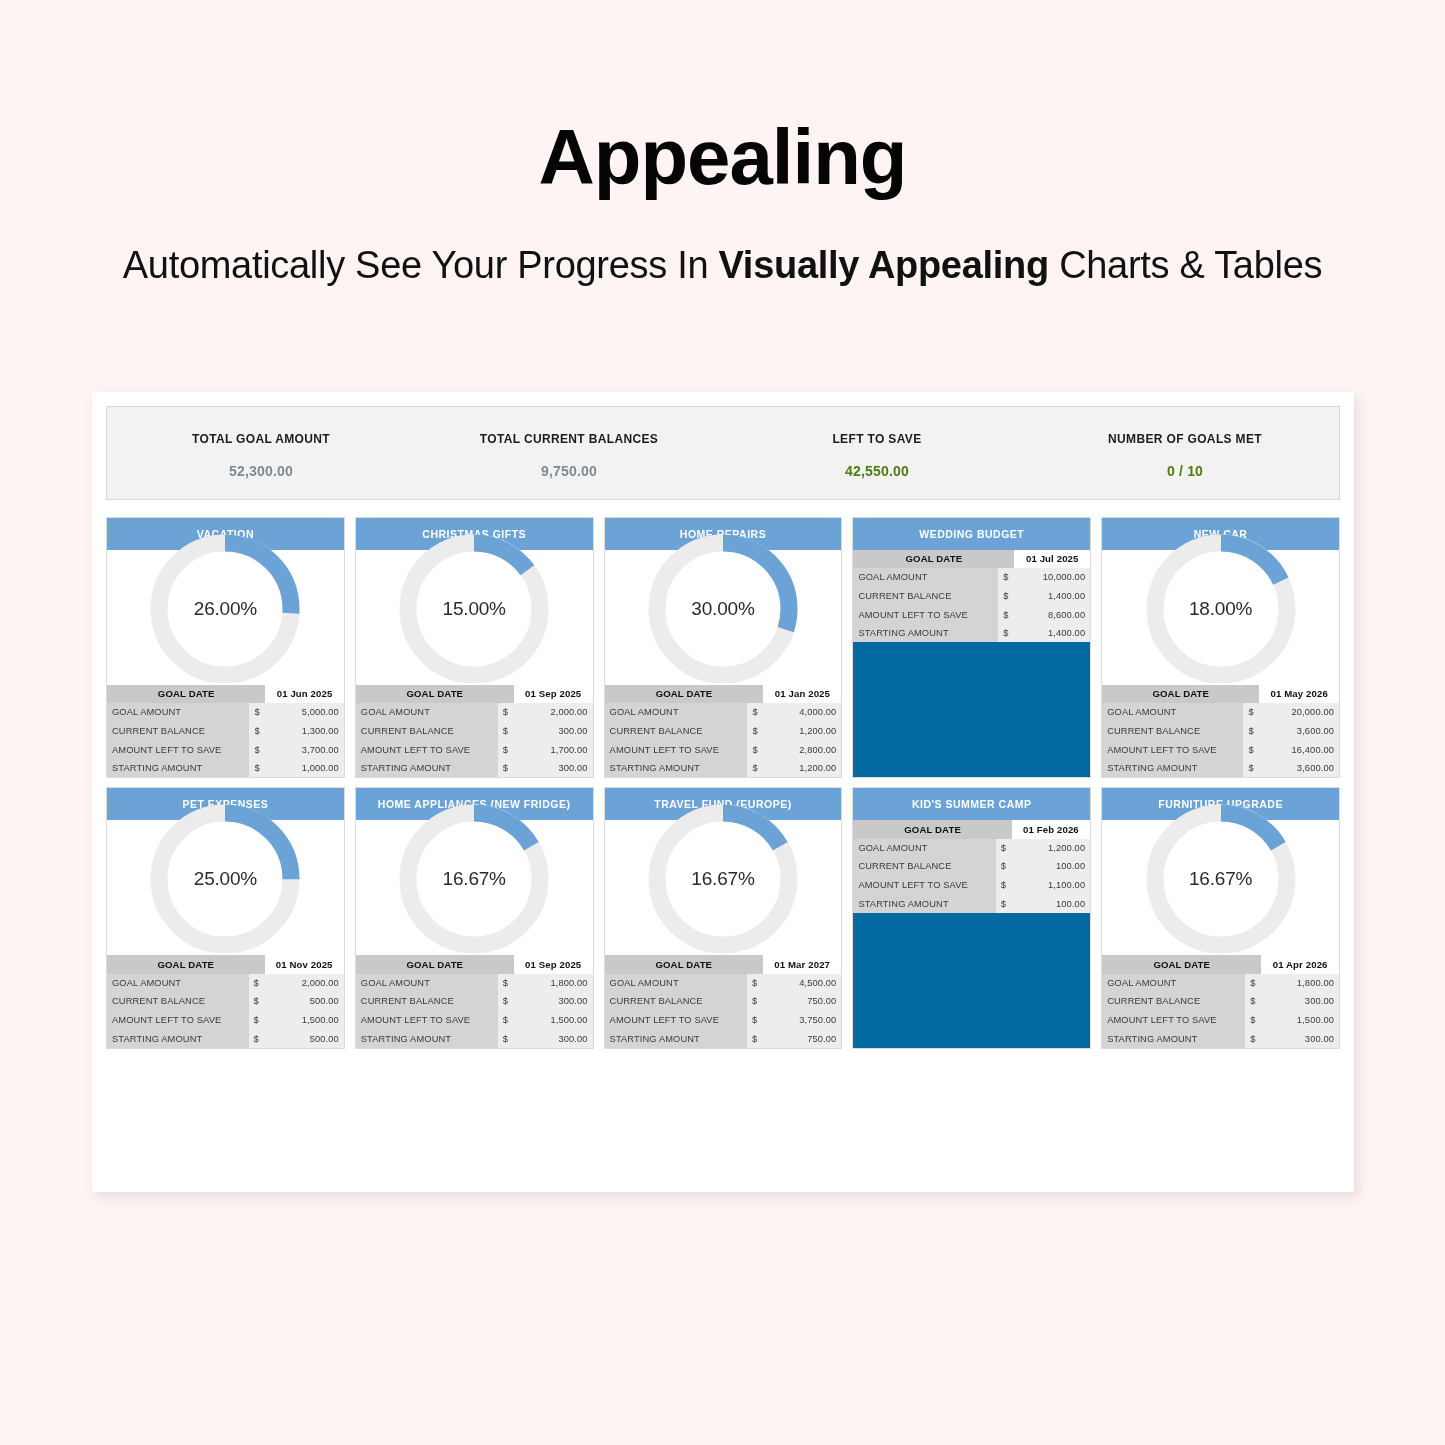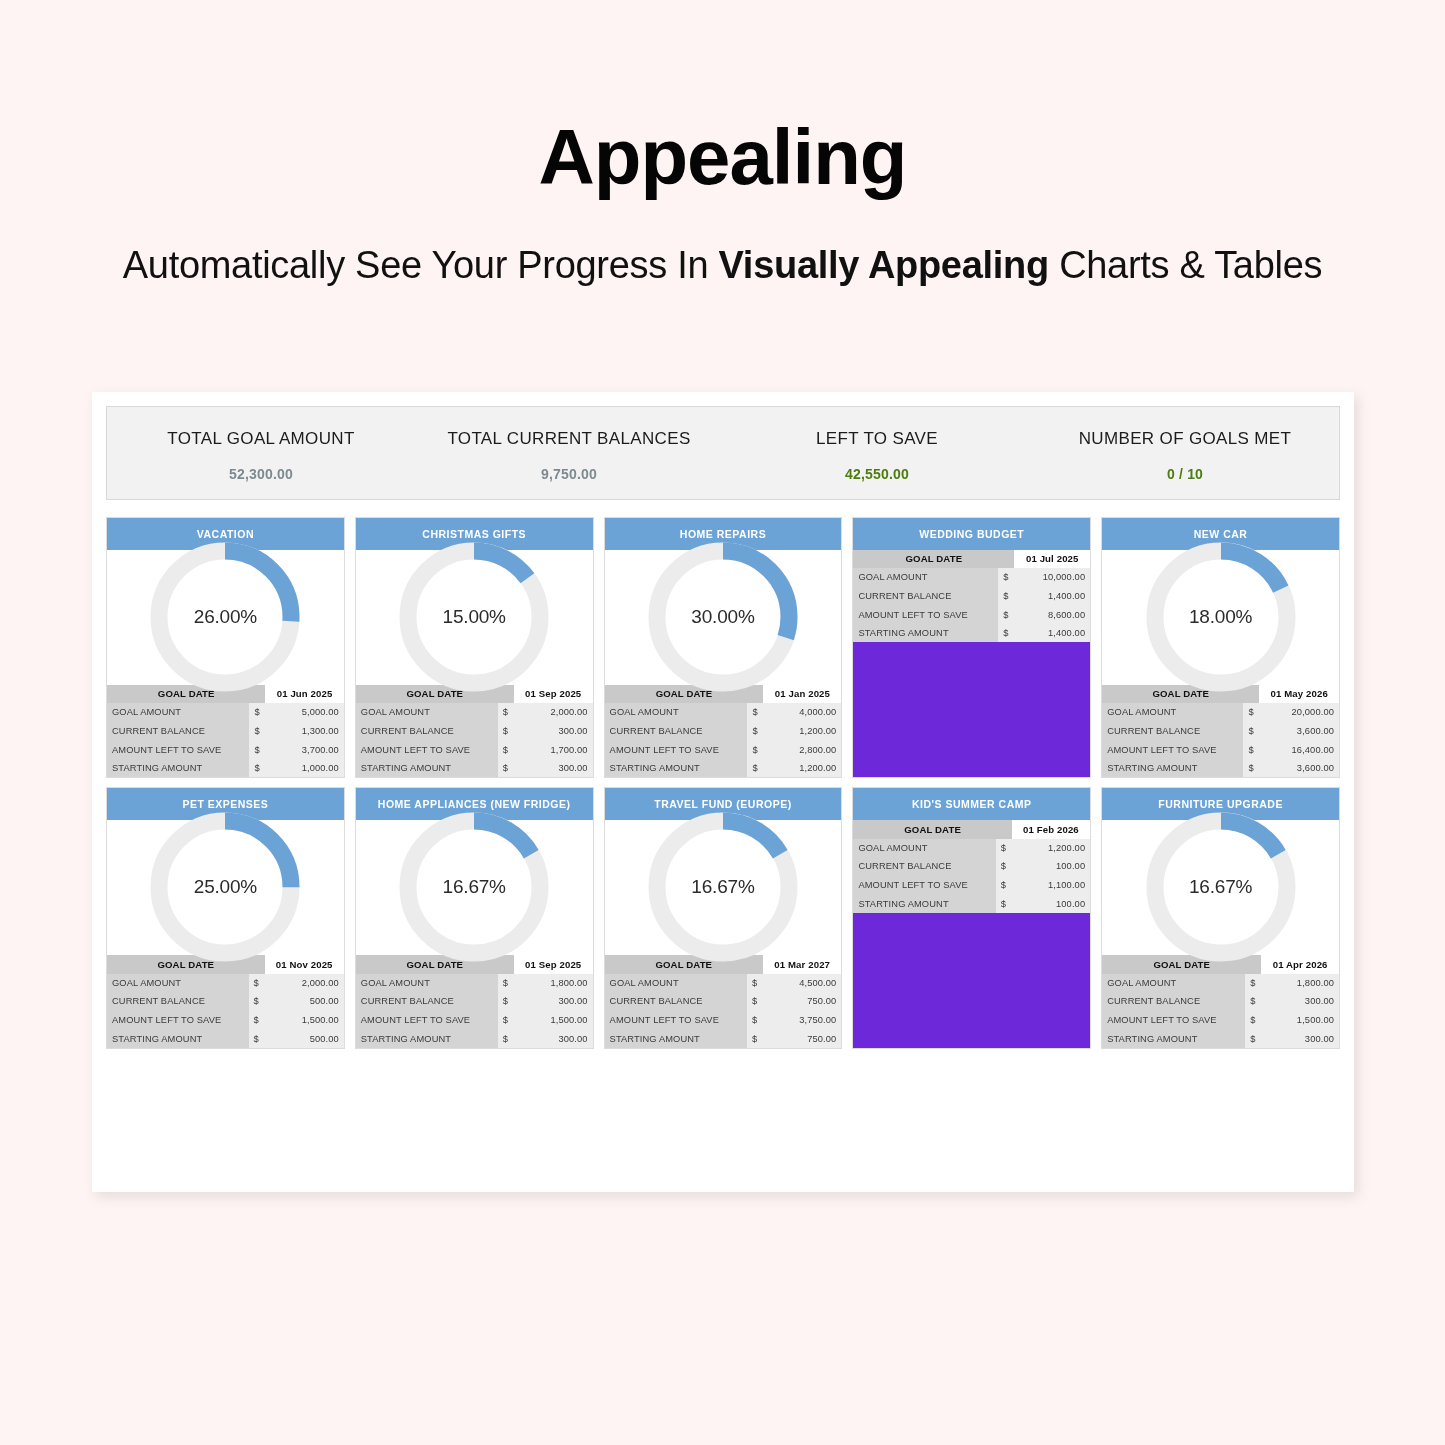--- a/index.html
+++ b/index.html
@@ -61,22 +61,22 @@
   }
   .summary-cell {
     flex: 1 1 0;
     display: flex;
     flex-direction: column;
     align-items: center;
     justify-content: center;
     padding-top: 4px;
   }
   .summary-label {
-    font-size: 17px;
-    font-weight: normal;
+    font-size: 12px;
+    font-weight: bold;
     letter-spacing: 0.35px;
     color: #1c1c1c;
     text-transform: uppercase;
   }
   .summary-value {
     margin-top: 17px;
     font-size: 14px;
     font-weight: bold;
     letter-spacing: 0.2px;
     color: #7f8a90;
@@ -86,21 +86,21 @@
   
   .grid {
     margin-top: 17px;
     display: grid;
     grid-template-columns: repeat(5, 1fr);
     column-gap: 10px;
     row-gap: 9px;
   }
 
   .card {
-    background: #6d28d9;
+    background: #0369a1;
     border: 1px solid #dcdcdc;
     display: flex;
     flex-direction: column;
     overflow: hidden;
   }
 
   .card-header {
     background: #6ba3d6;
     color: #ffffff;
     text-align: center;
@@ -109,21 +109,21 @@
     letter-spacing: 0.5px;
     text-transform: uppercase;
     padding: 11px 4px 10px;
     line-height: 1;
   }
 
   .card-chart {
     flex: 0 0 auto;
     height: 135px;
     display: flex;
-    align-items: center;
+    align-items: flex-end;
     justify-content: center;
     background: #ffffff;
     position: relative;
   }
 
   .donut-wrap { position: relative; width: 152px; height: 152px; }
   .donut-wrap svg { display: block; transform: rotate(-90deg); }
   .donut-label {
     position: absolute;
     inset: 0;

